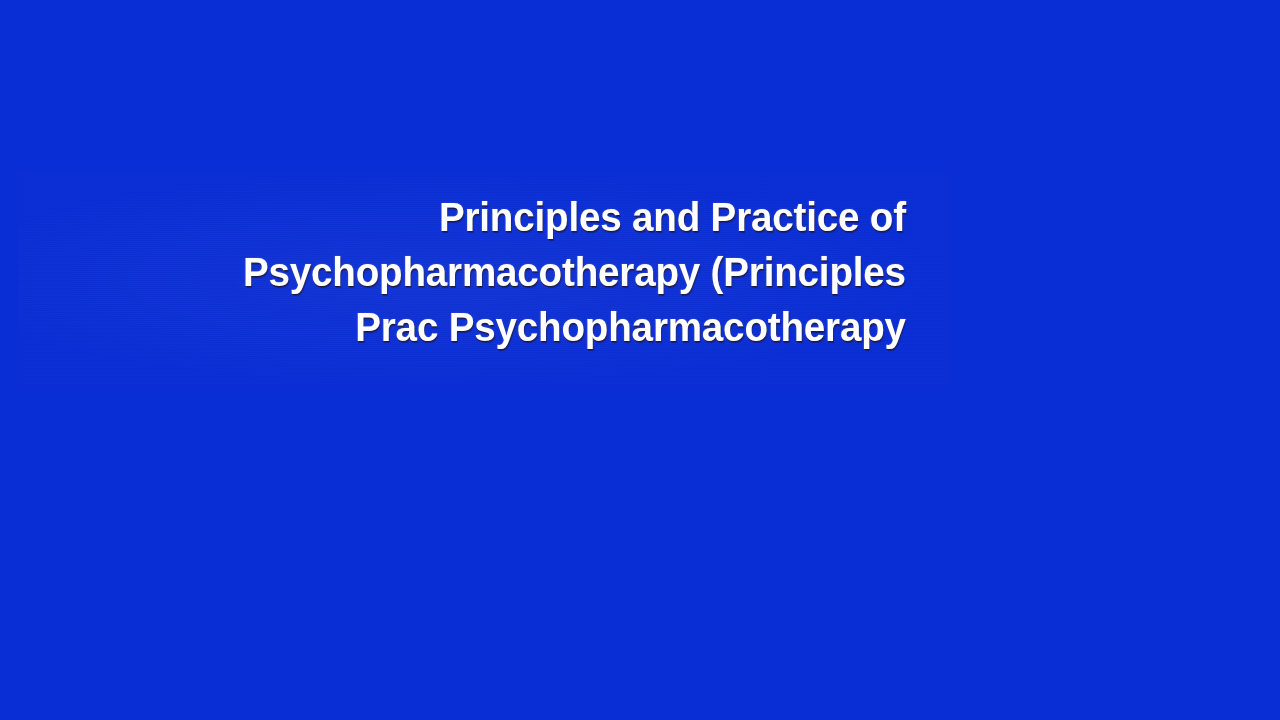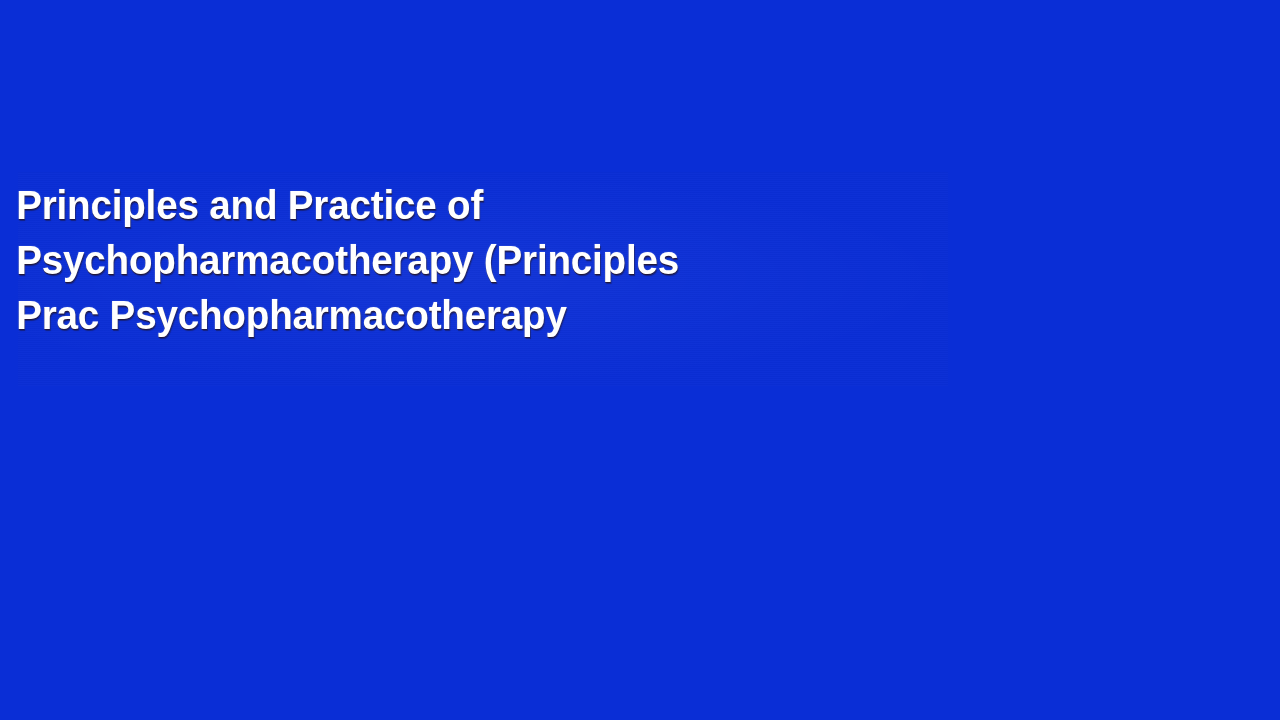--- a/index.html
+++ b/index.html
@@ -38,23 +38,23 @@
         rgba(0,0,0,0.018) 1px,
         rgba(0,0,0,0.018) 2px
       ),
       radial-gradient(ellipse at 45% 50%, rgba(255,255,255,0.035) 0%, rgba(10,46,214,0) 72%);
     pointer-events: none;
   }
 
   .title-block {
     position: absolute;
     left: 0;
-    top: 178px;
+    top: 190px;
     width: 922px;
-    text-align: left;
+    text-align: right;
   }
 
   .title-line {
     display: block;
     color: #ffffff;
     font-family: "Liberation Sans", "DejaVu Sans", sans-serif;
     font-weight: bold;
     font-size: 40px;
     line-height: 55px;
     letter-spacing: -0.2px;

